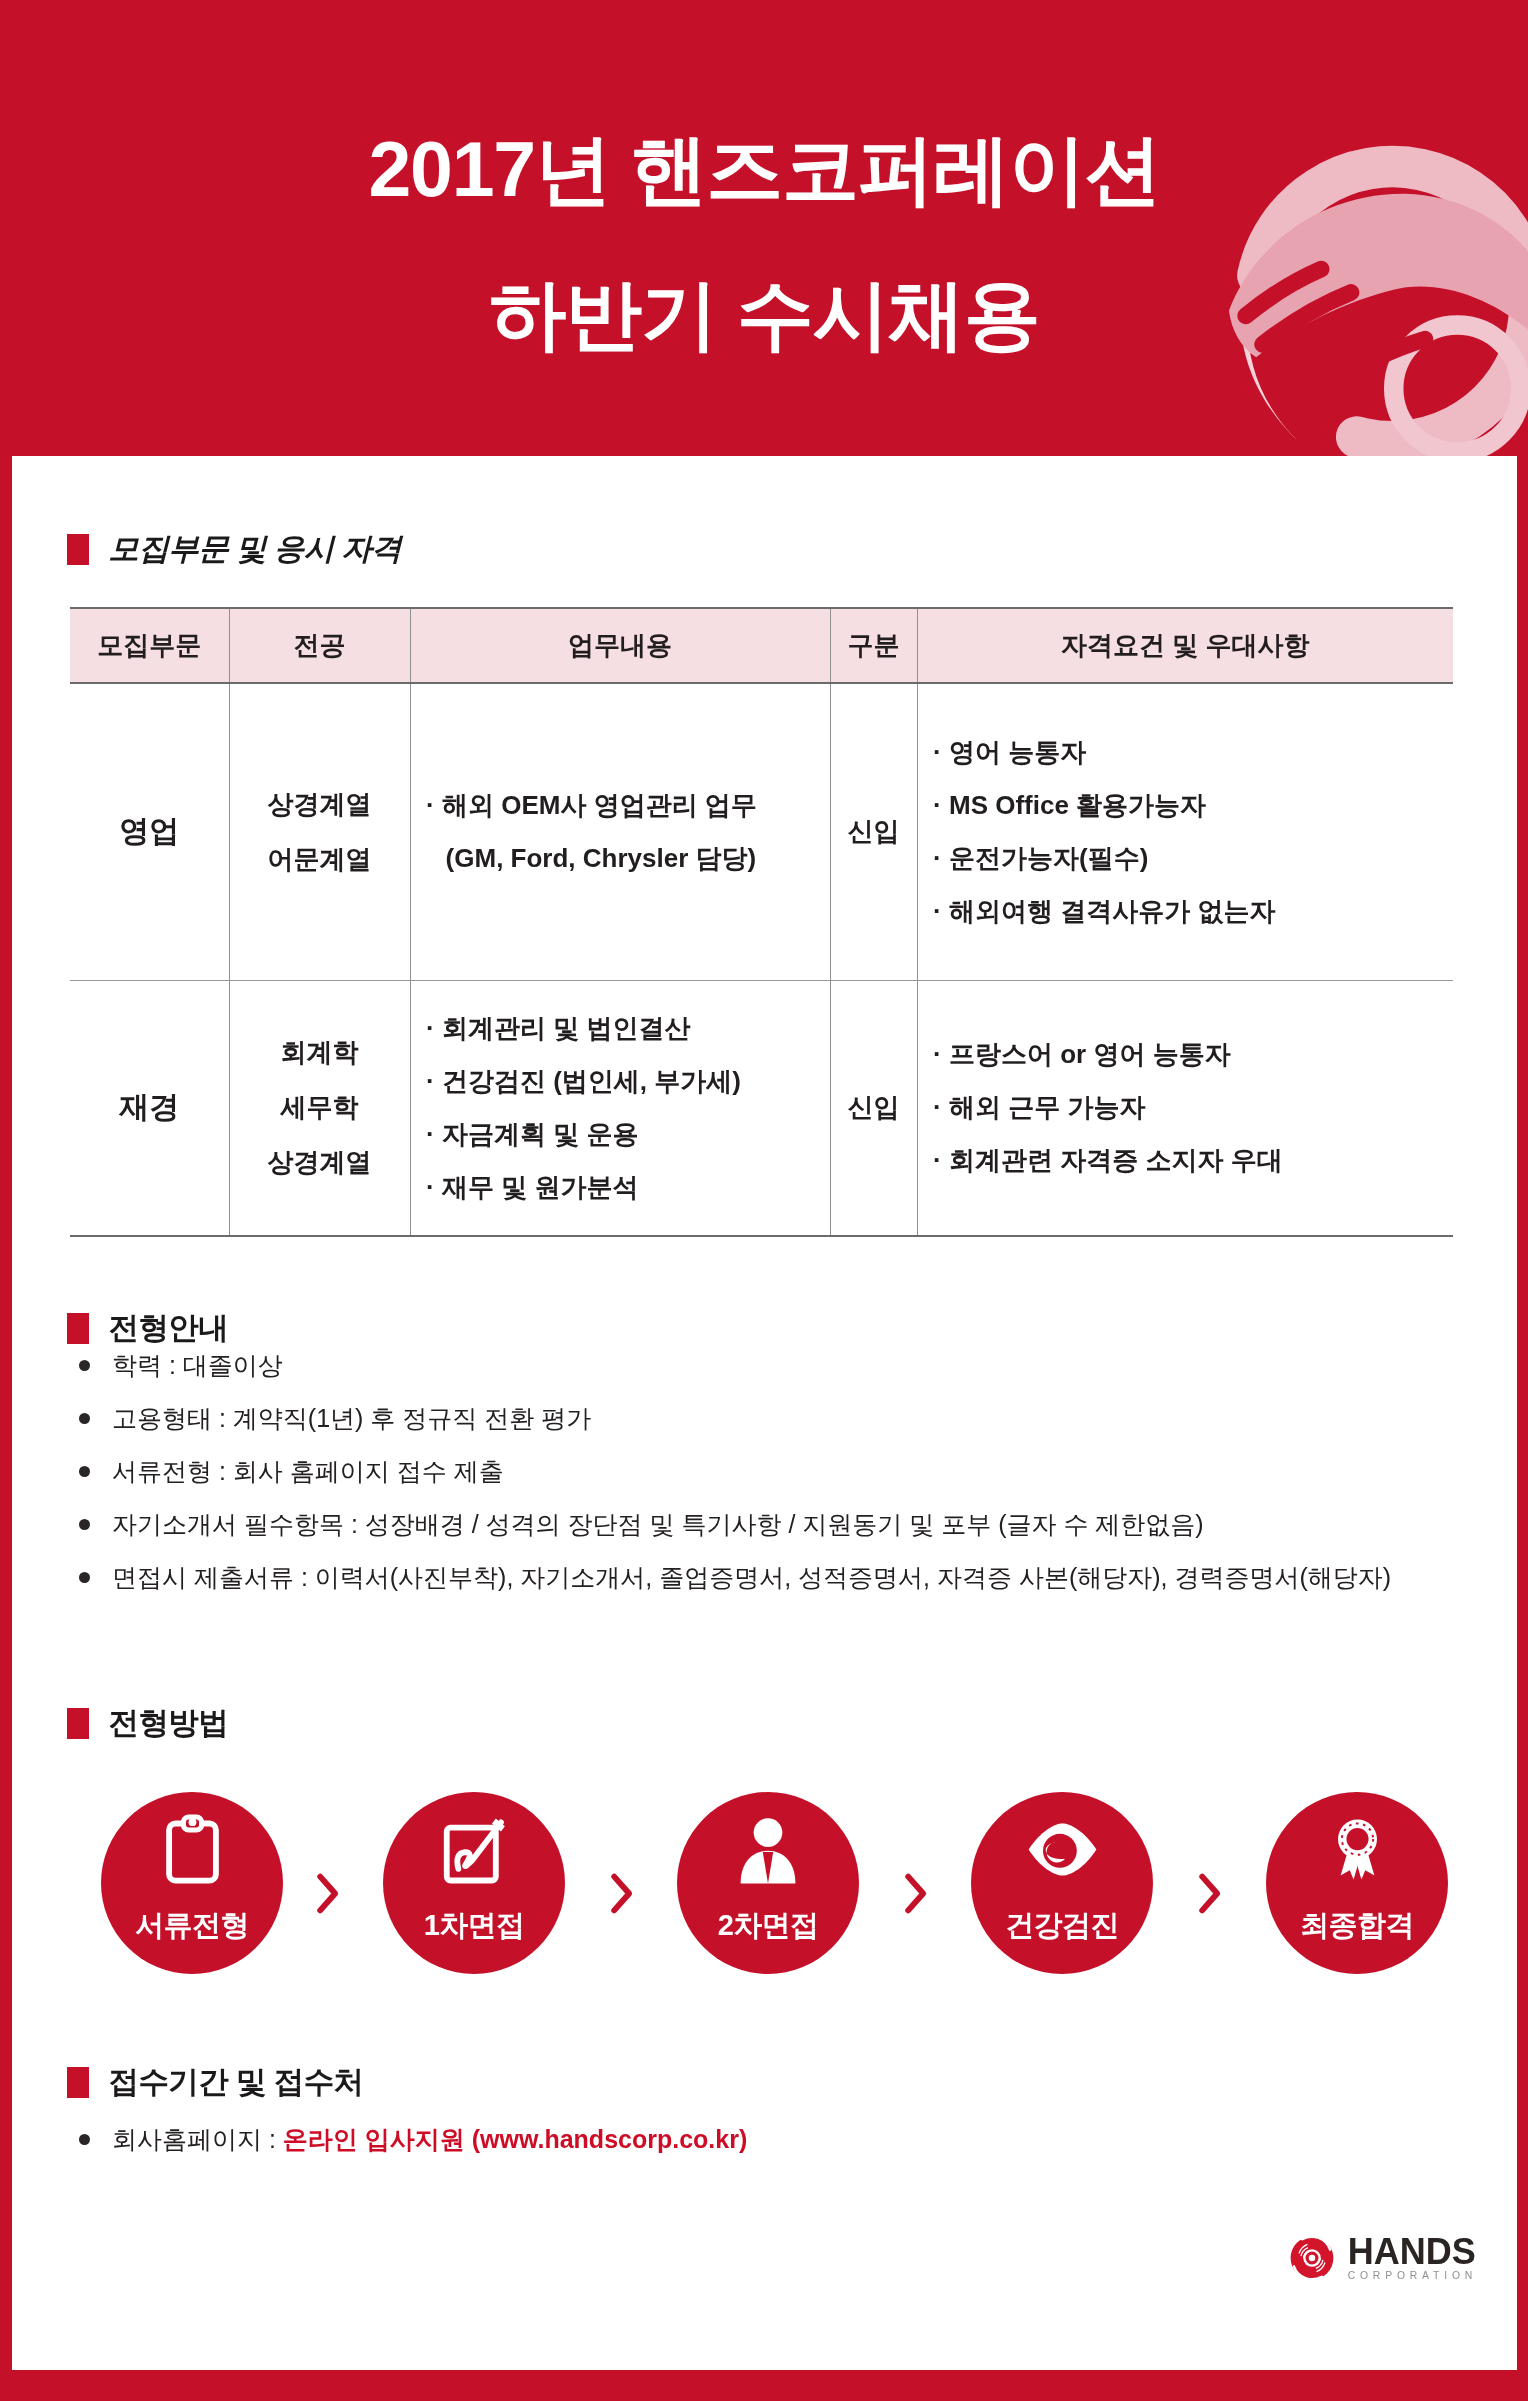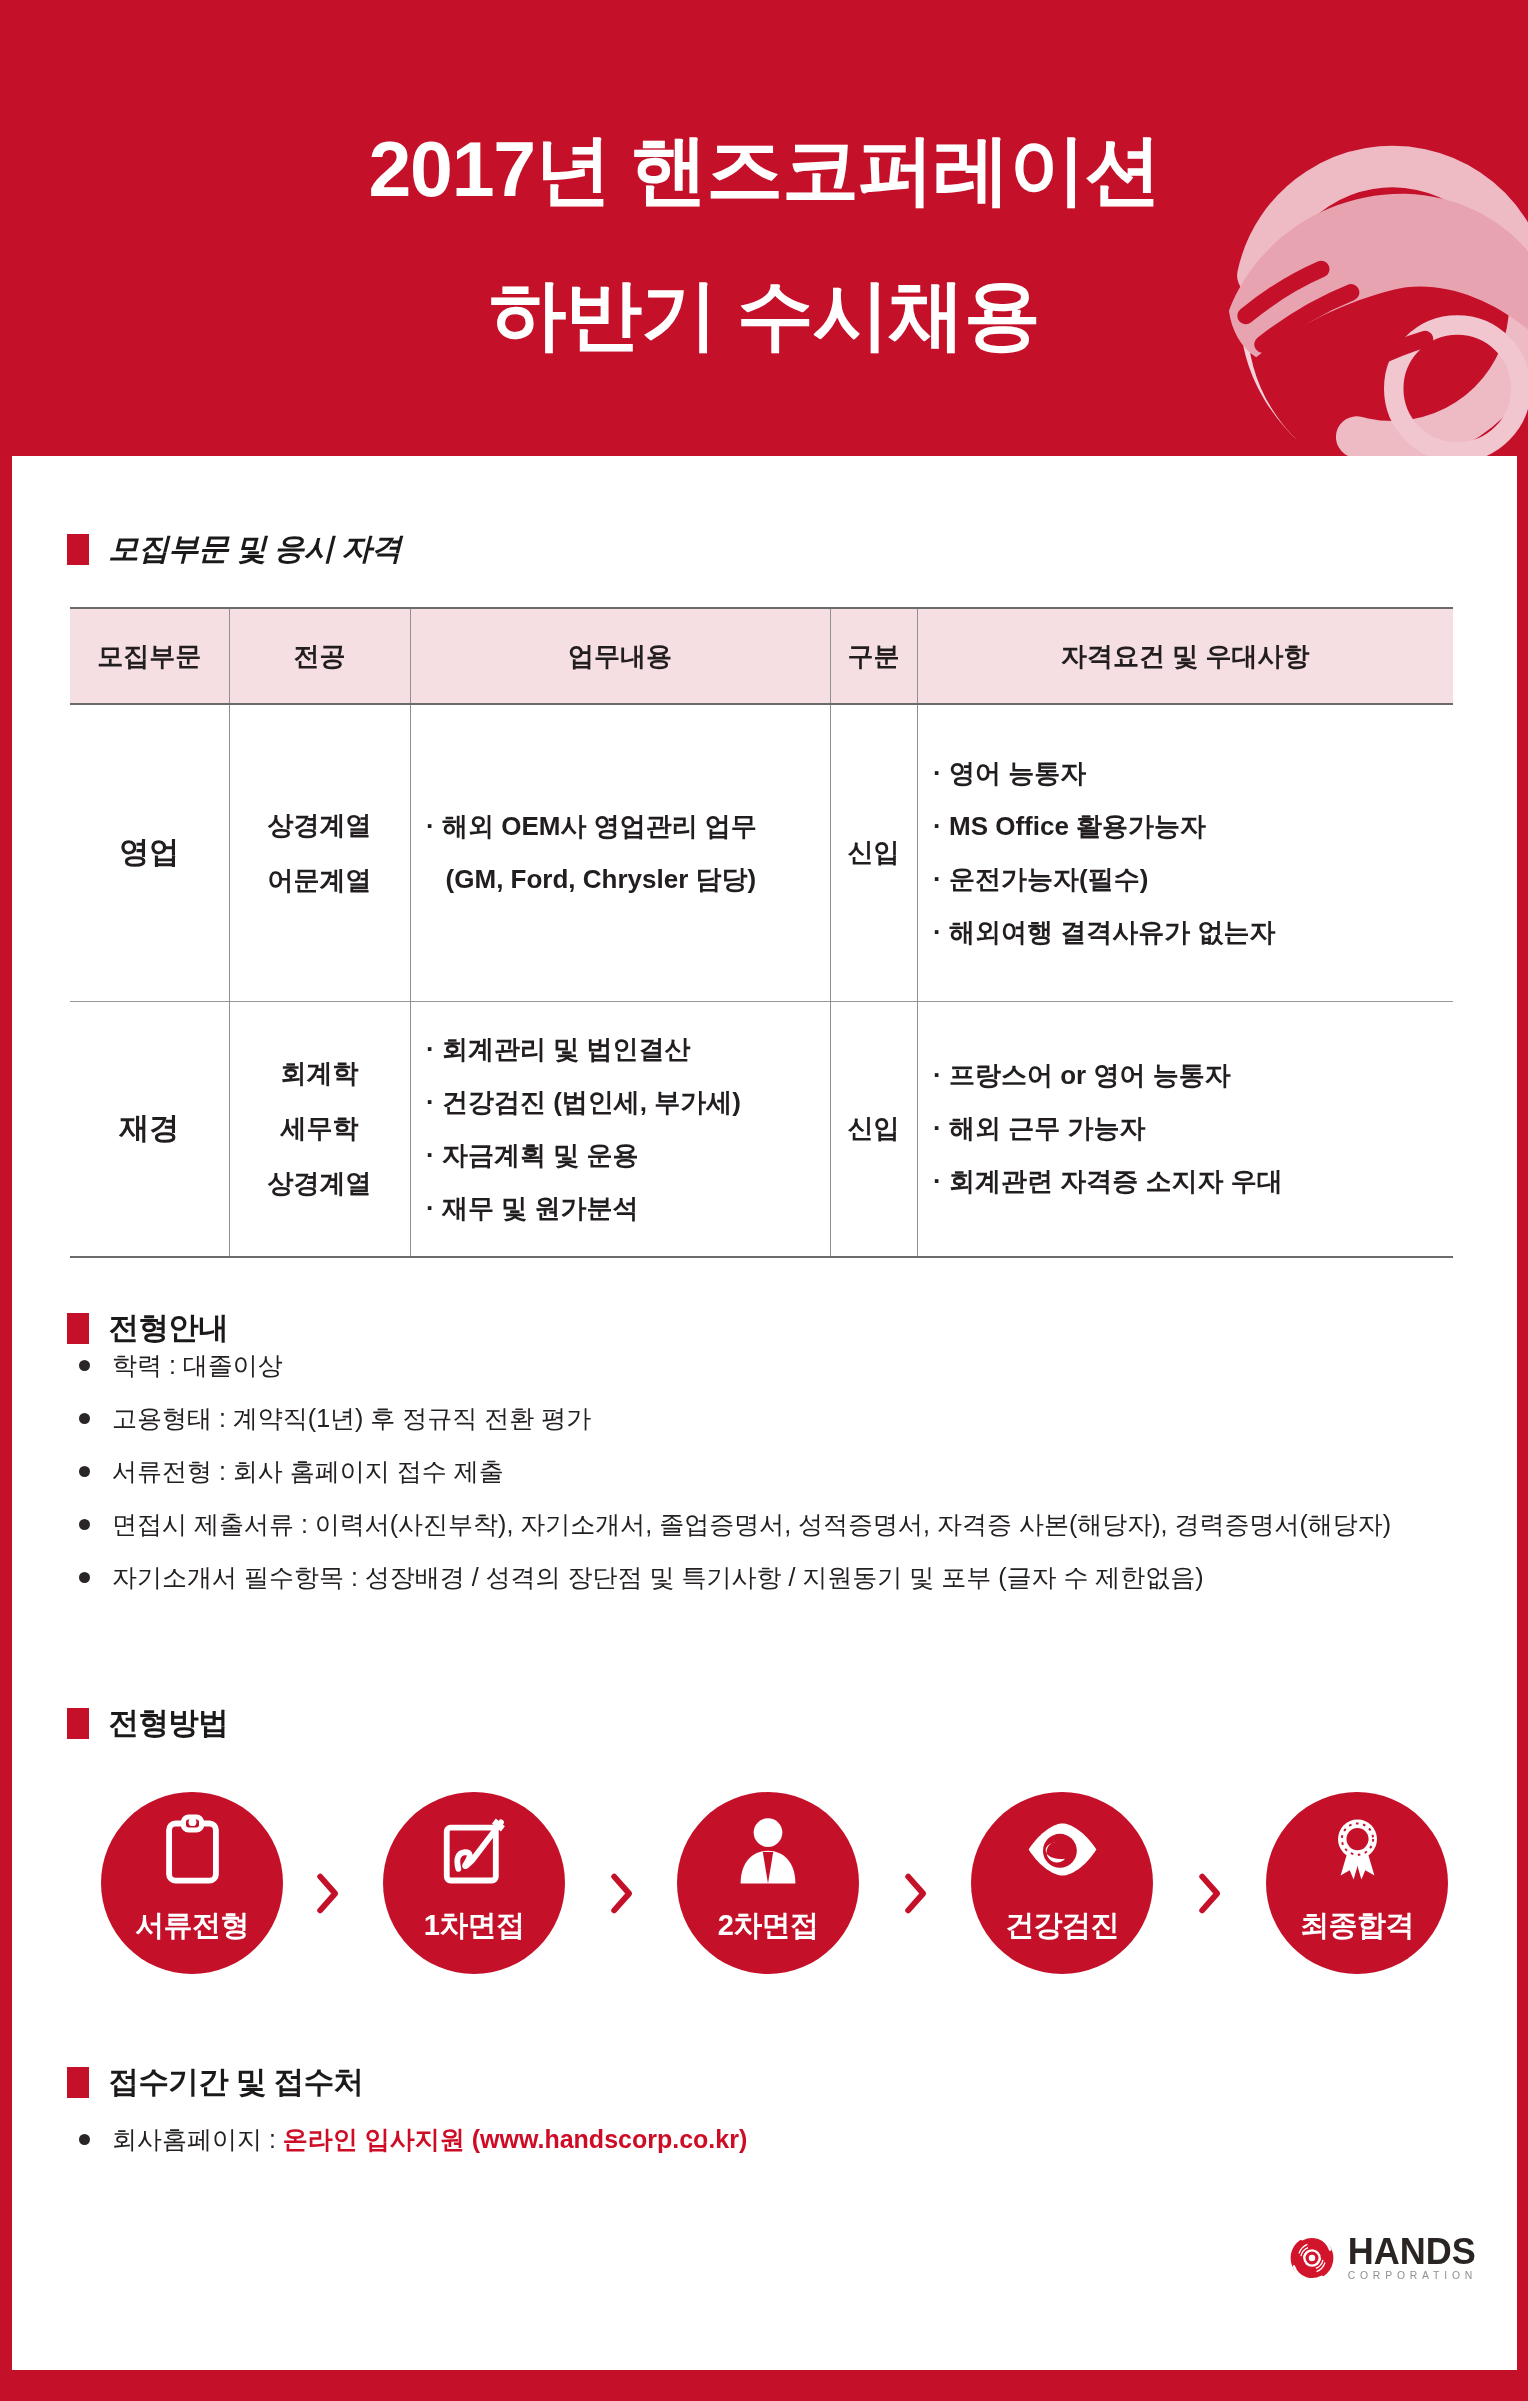--- a/index.html
+++ b/index.html
@@ -19,21 +19,21 @@
   
   .sec-heading { position:absolute; left:67px; display:flex; align-items:center; z-index:4; }
   .sec-marker { width:22px; height:30.5px; background:var(--red,#C5102A); margin-right:19.5px; flex:none; }
   .sec-title { font-size:30.5px; font-weight:bold; color:#1c191a; letter-spacing:-0.6px; }
   #sec1 { top:529px;font-style:italic; } #sec2 { top:1308px; } #sec3 { top:1703px; } #sec4 { top:2062px; }
 
   
   table.recruit { position:absolute; left:70px; top:607px; width:1383px; border-collapse:collapse; table-layout:fixed; z-index:4; }
   table.recruit th, table.recruit td { border-left:1.3px solid #8f8f8f; vertical-align:middle; color:#221e1f;font-weight:bold; }
   table.recruit th:first-child, table.recruit td:first-child { border-left:none; }
-  table.recruit thead tr { height:96px; }
+  table.recruit thead tr { height:75px; }
   table.recruit thead th {
     background:var(--pink,#F6DFE3); font-size:26px; font-weight:bold; text-align:center;
     border-top:2.6px solid #6b6b6b; border-bottom:2.6px solid #6b6b6b;
   }
   tr.row-sales { height:297px; border-bottom:1.9px solid #979797; }
   tr.row-finance { height:256px; border-bottom:2.6px solid #6b6b6b; }
   td.c-dept { font-size:30px; font-weight:bold; text-align:center; }
   td.c-major { font-size:26px; text-align:center; line-height:55px; }
   td.c-grade { font-size:26px; text-align:center; }
   td.c-duty, td.c-qual { font-size:26px; text-align:left; padding-left:15.6px; line-height:53px; }
@@ -156,22 +156,22 @@
 
   <div class="sec-heading" id="sec2">
     <div class="sec-marker"></div>
     <div class="sec-title">전형안내</div>
   </div>
 
   <ul class="dotlist" id="guide-list">
     <li>학력 : 대졸이상</li>
     <li>고용형태 : 계약직(1년) 후 정규직 전환 평가</li>
     <li>서류전형 : 회사 홈페이지 접수 제출</li>
+    <li>자기소개서 필수항목 : 성장배경 / 성격의 장단점 및 특기사항 / 지원동기 및 포부 (글자 수 제한없음)</li>
     <li>면접시 제출서류 : 이력서(사진부착), 자기소개서, 졸업증명서, 성적증명서, 자격증 사본(해당자), 경력증명서(해당자)</li>
-    <li>자기소개서 필수항목 : 성장배경 / 성격의 장단점 및 특기사항 / 지원동기 및 포부 (글자 수 제한없음)</li>
   </ul>
 
   <div class="sec-heading" id="sec3">
     <div class="sec-marker"></div>
     <div class="sec-title">전형방법</div>
   </div>
 
   <div class="step" style="left:101px">
     <div class="icon">
       <svg width="65" height="73" viewBox="0 0 100 112">

